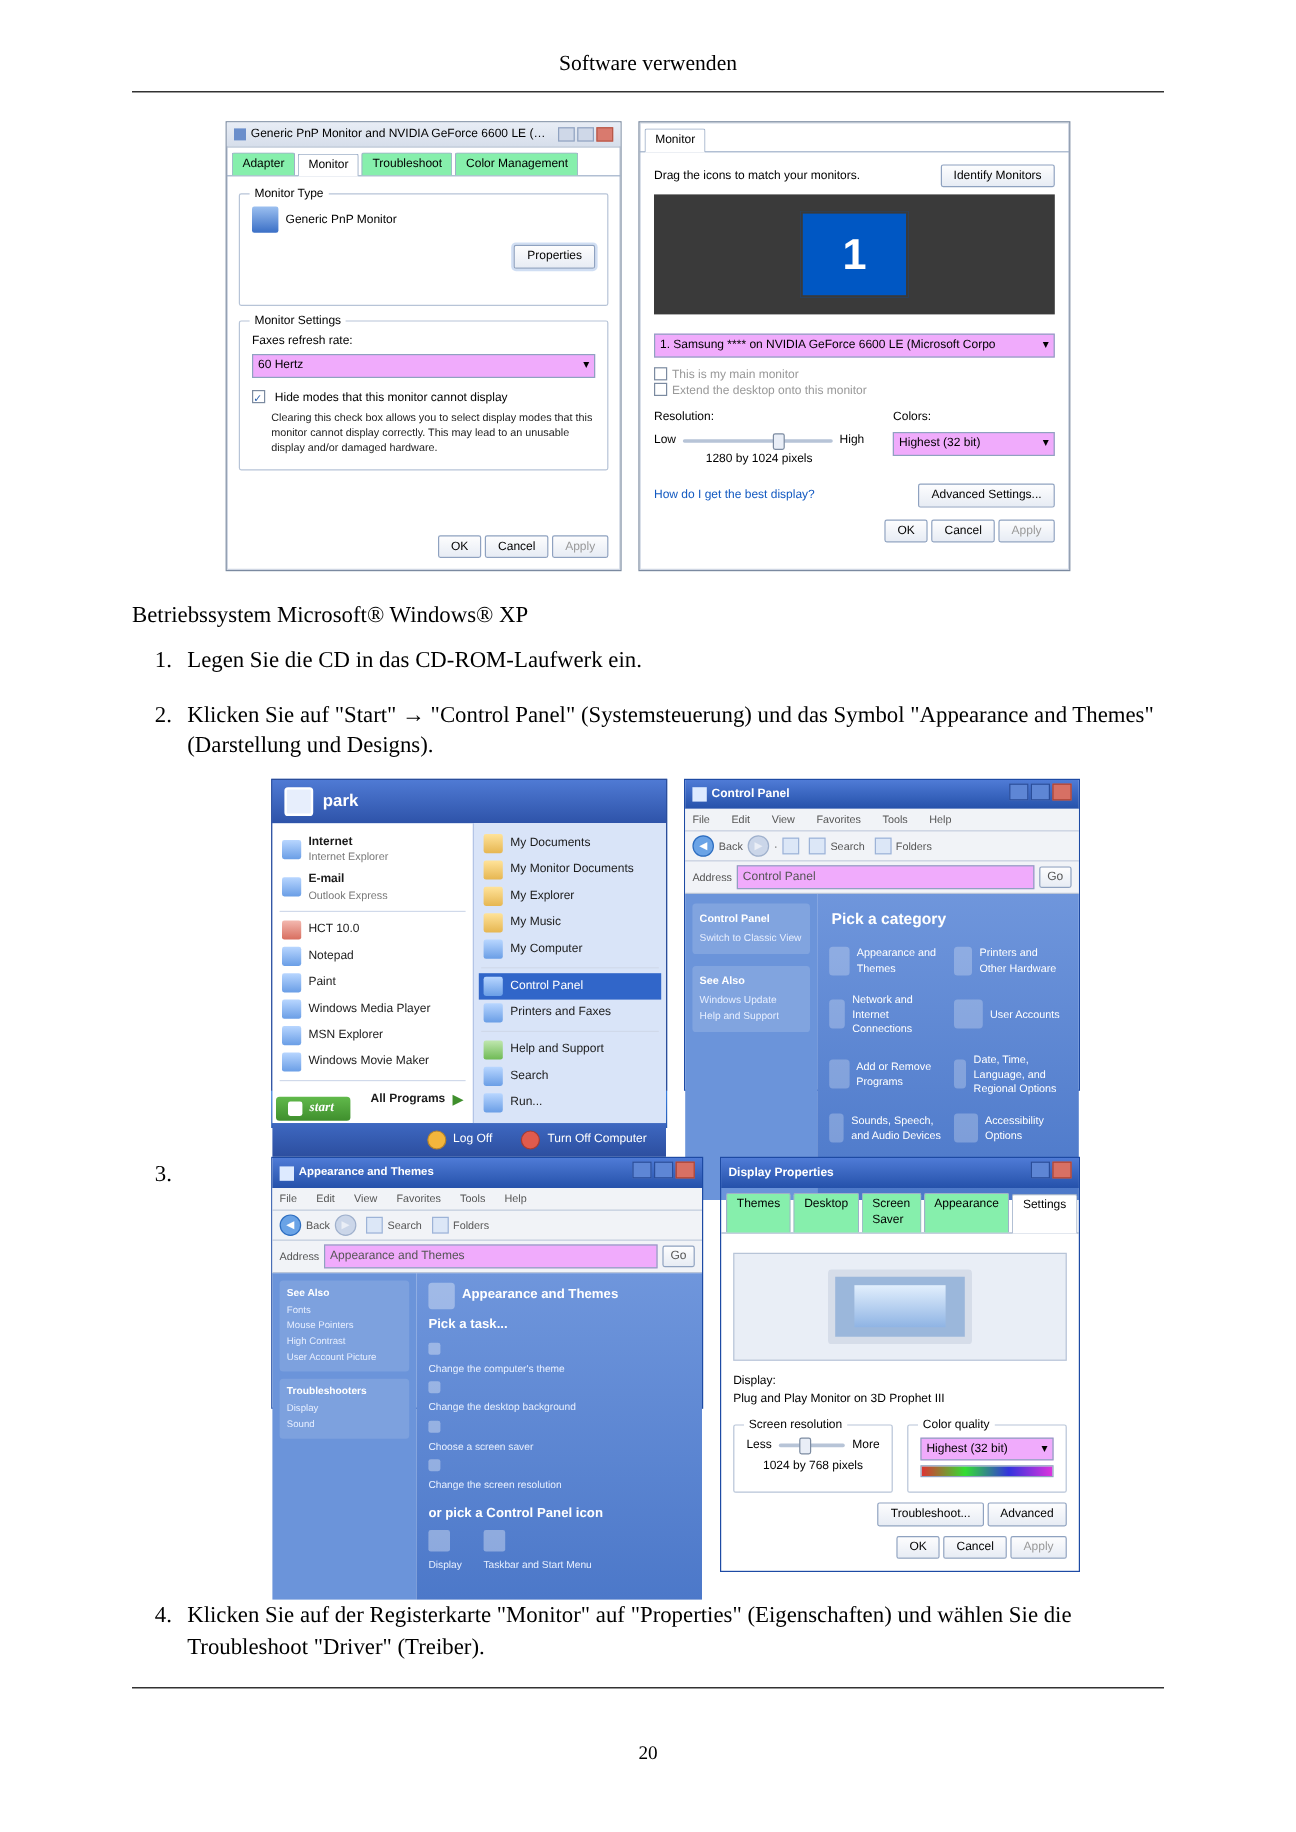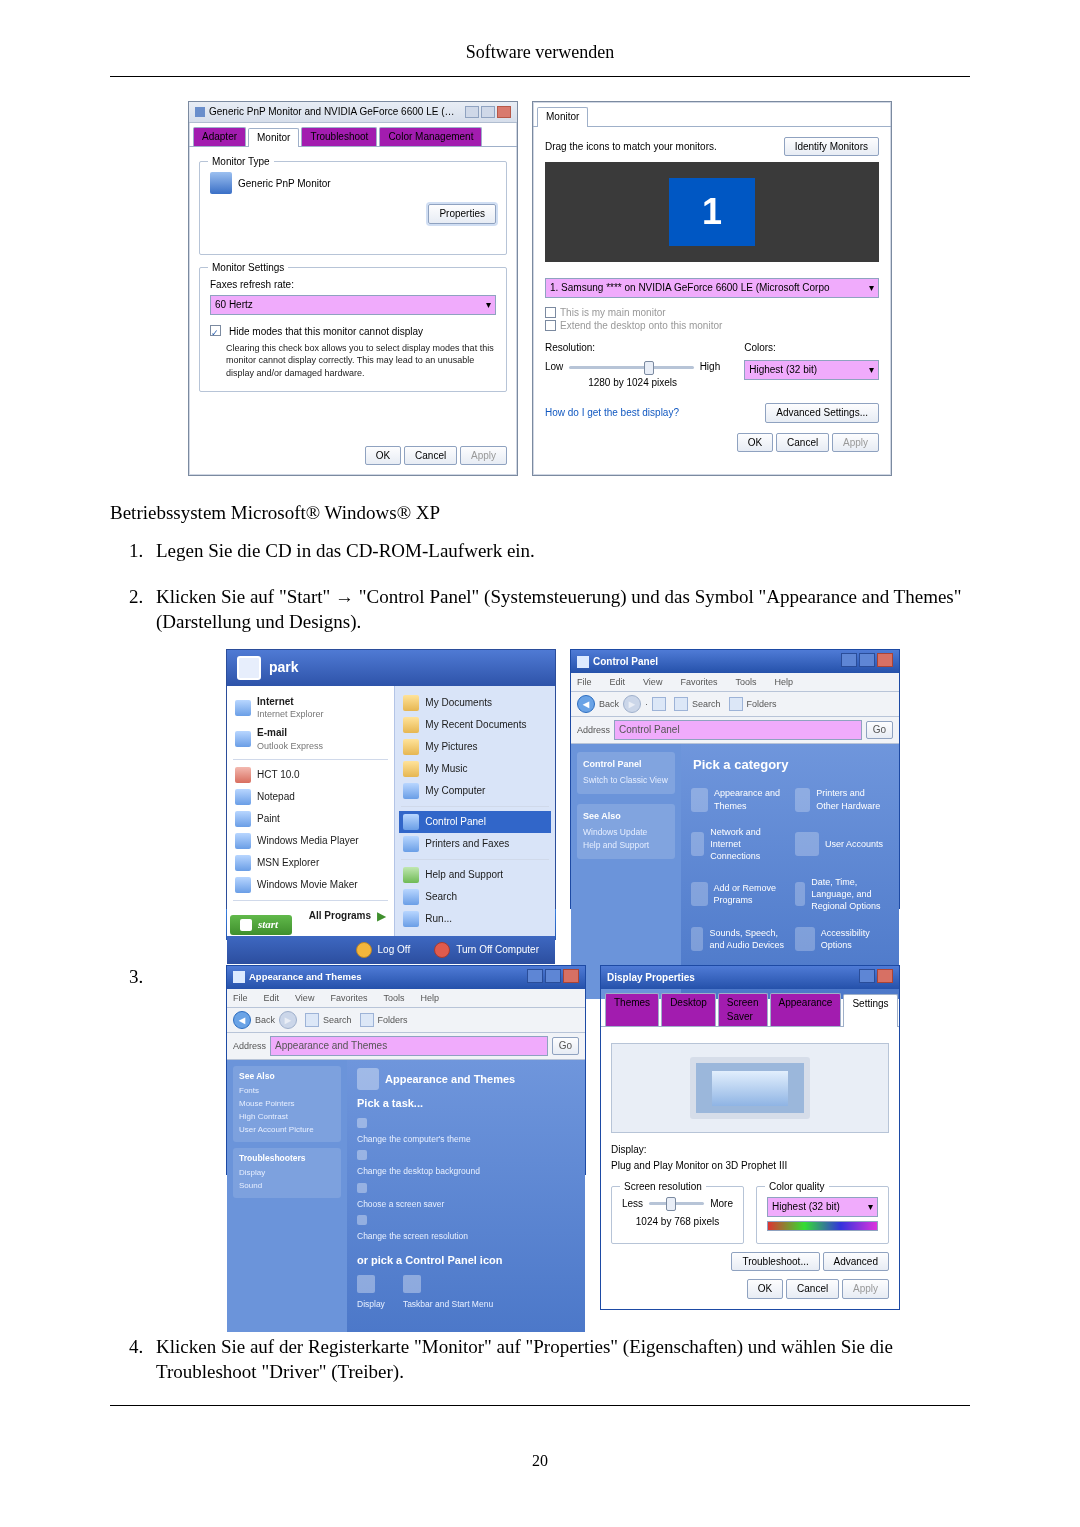--- a/index.html
+++ b/index.html
@@ -55,21 +55,21 @@
   }
   .titlebar .tb-text { flex:1; font-size:10px; white-space:nowrap; overflow:hidden; text-overflow:ellipsis;}
   .titlebar .tb-ctrls { display:flex; gap:2px; }
   .titlebar .tb-ctrls span {
     width:14px; height:12px; background:#cfd8e8; display:inline-block; border:1px solid #8fa2c0;
   }
   .titlebar .tb-ctrls span.red { background:#d97a6e; border-color:#b75848;}
   .win-body { padding:8px 10px 10px 10px; }
   .tabs-row { display:flex; border-bottom:1px solid #9fb0c9; padding:4px 4px 0 4px; gap:2px; }
   .tabs-row .tab {
-    background:#a21caf; border:1px solid #9fb0c9; border-bottom:none;
+    background:#86efac; border:1px solid #9fb0c9; border-bottom:none;
     padding:2px 8px 3px 8px; border-radius:2px 2px 0 0; font-size:10px;
   }
   .tabs-row .tab.active { background:#fff; position:relative; top:1px; }
   .fieldset {
     border:1px solid #b7c4d7;
     border-radius:2px;
     padding:10px 10px 12px 10px;
     margin-top:6px;
     position:relative;
   }
@@ -436,25 +436,25 @@
                     <span style="color:#3f8f2d;font-size:12px;">▶</span>
                   </div>
                 </div>
                <div class="right" id="sm-right">
                   <div class="xp-item">
                     <span class="ico icon-folder"></span>
                     <span>My Documents</span>
                   </div>
                   <div class="xp-item">
                     <span class="ico icon-folder"></span>
-                    <span>My Recent Documents</span>
+                    <span>My Monitor Documents</span>
                   </div>
                   <div class="xp-item">
                     <span class="ico icon-folder"></span>
-                    <span>My Pictures</span>
+                    <span>My Explorer</span>
                   </div>
                   <div class="xp-item">
                     <span class="ico icon-folder"></span>
                     <span>My Music</span>
                   </div>
                   <div class="xp-item">
                     <span class="ico icon-app"></span>
                     <span>My Computer</span>
                   </div>
                   <div class="xp-sep"></div>

